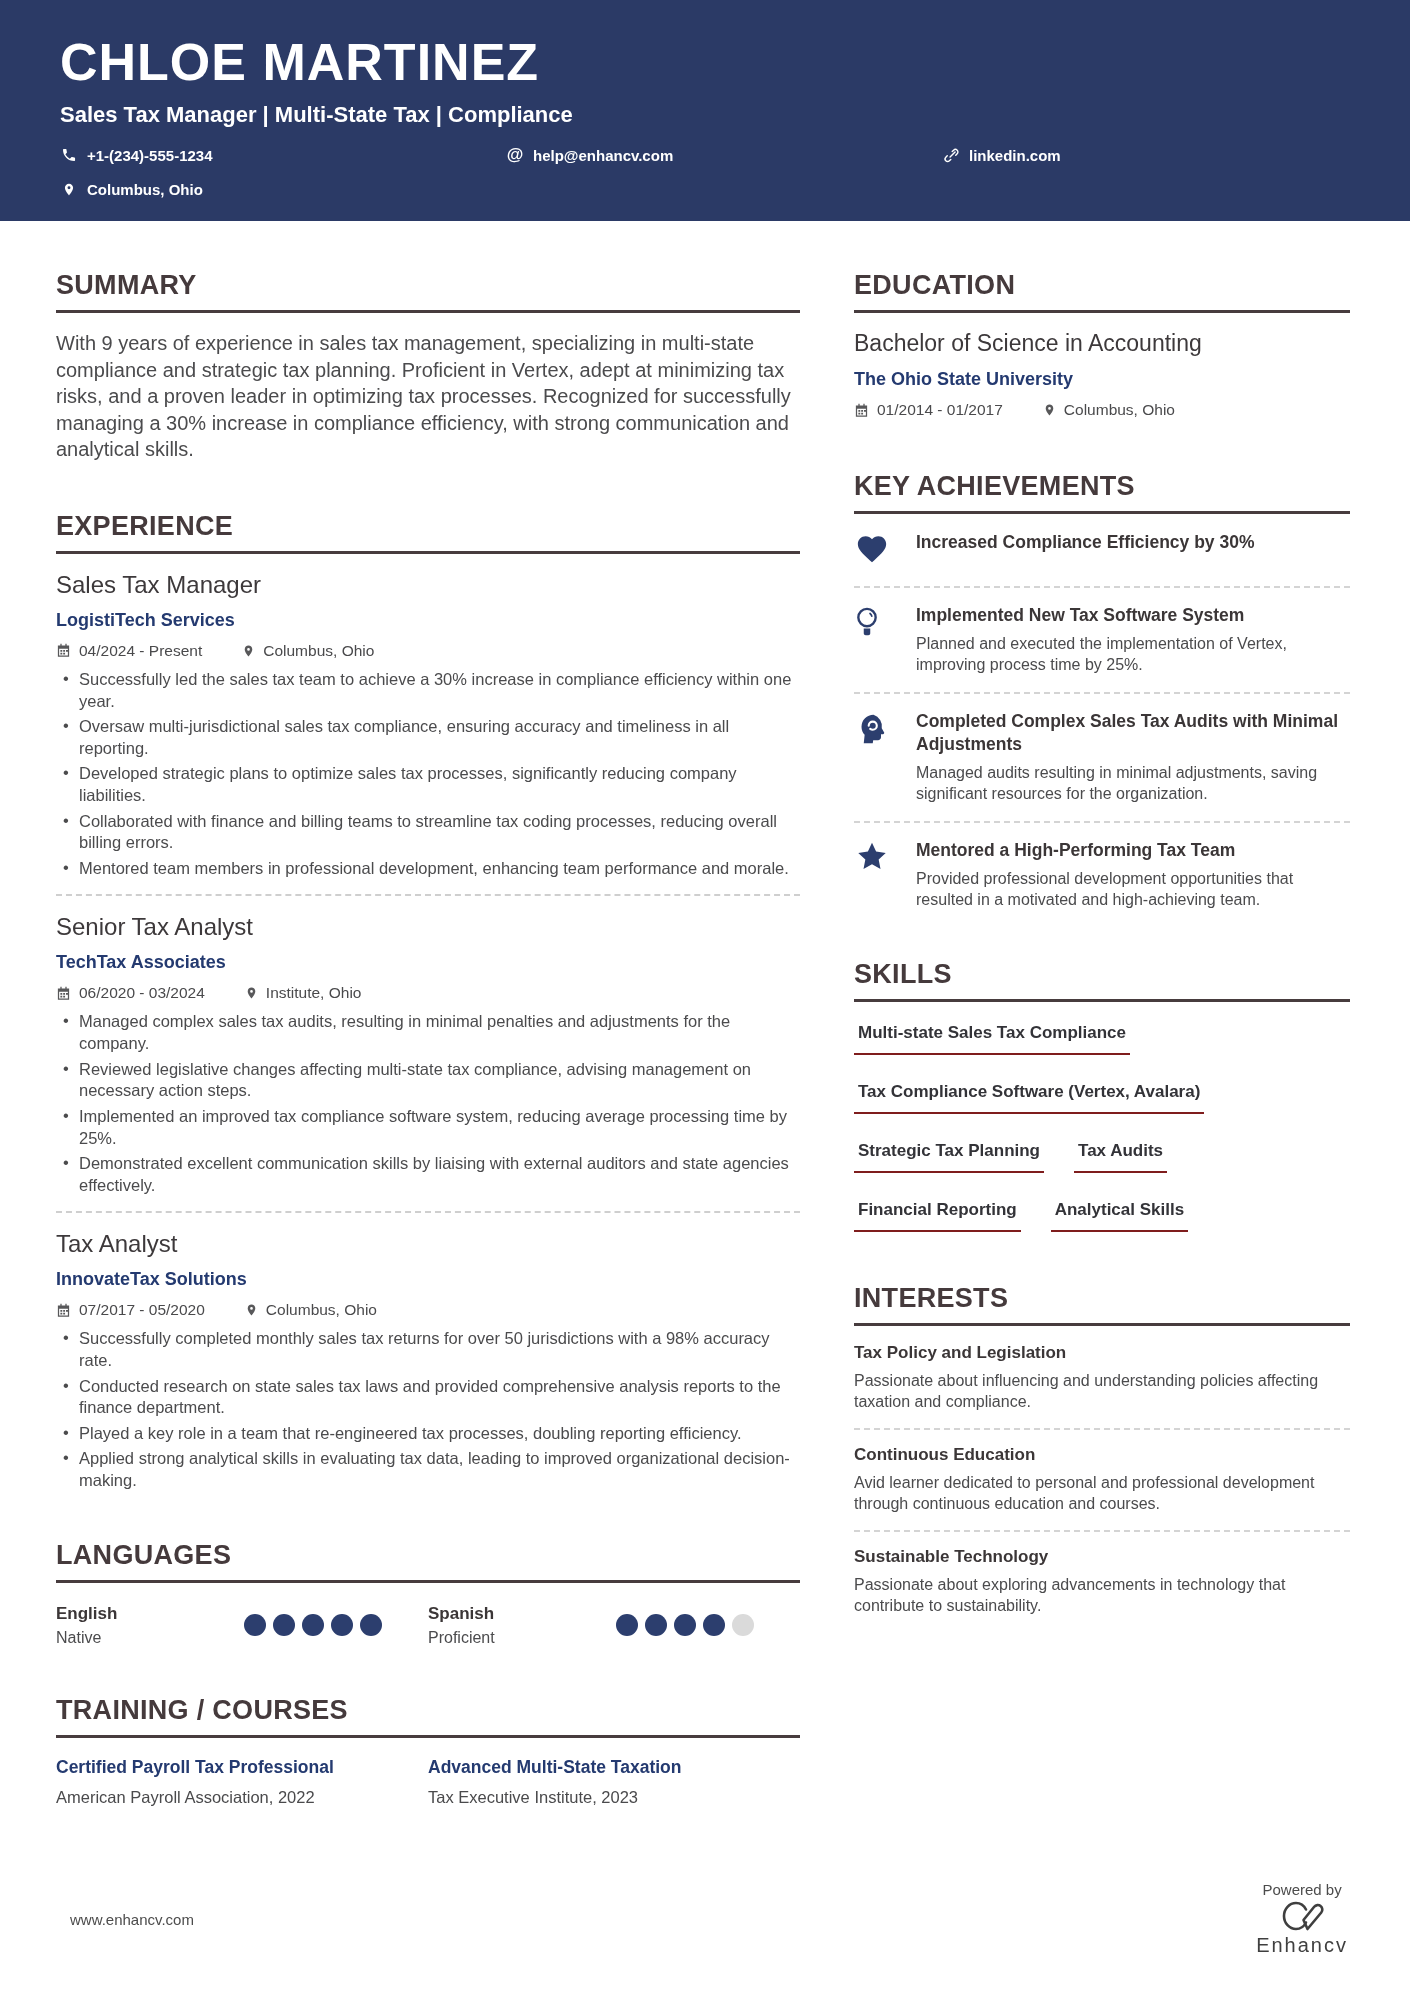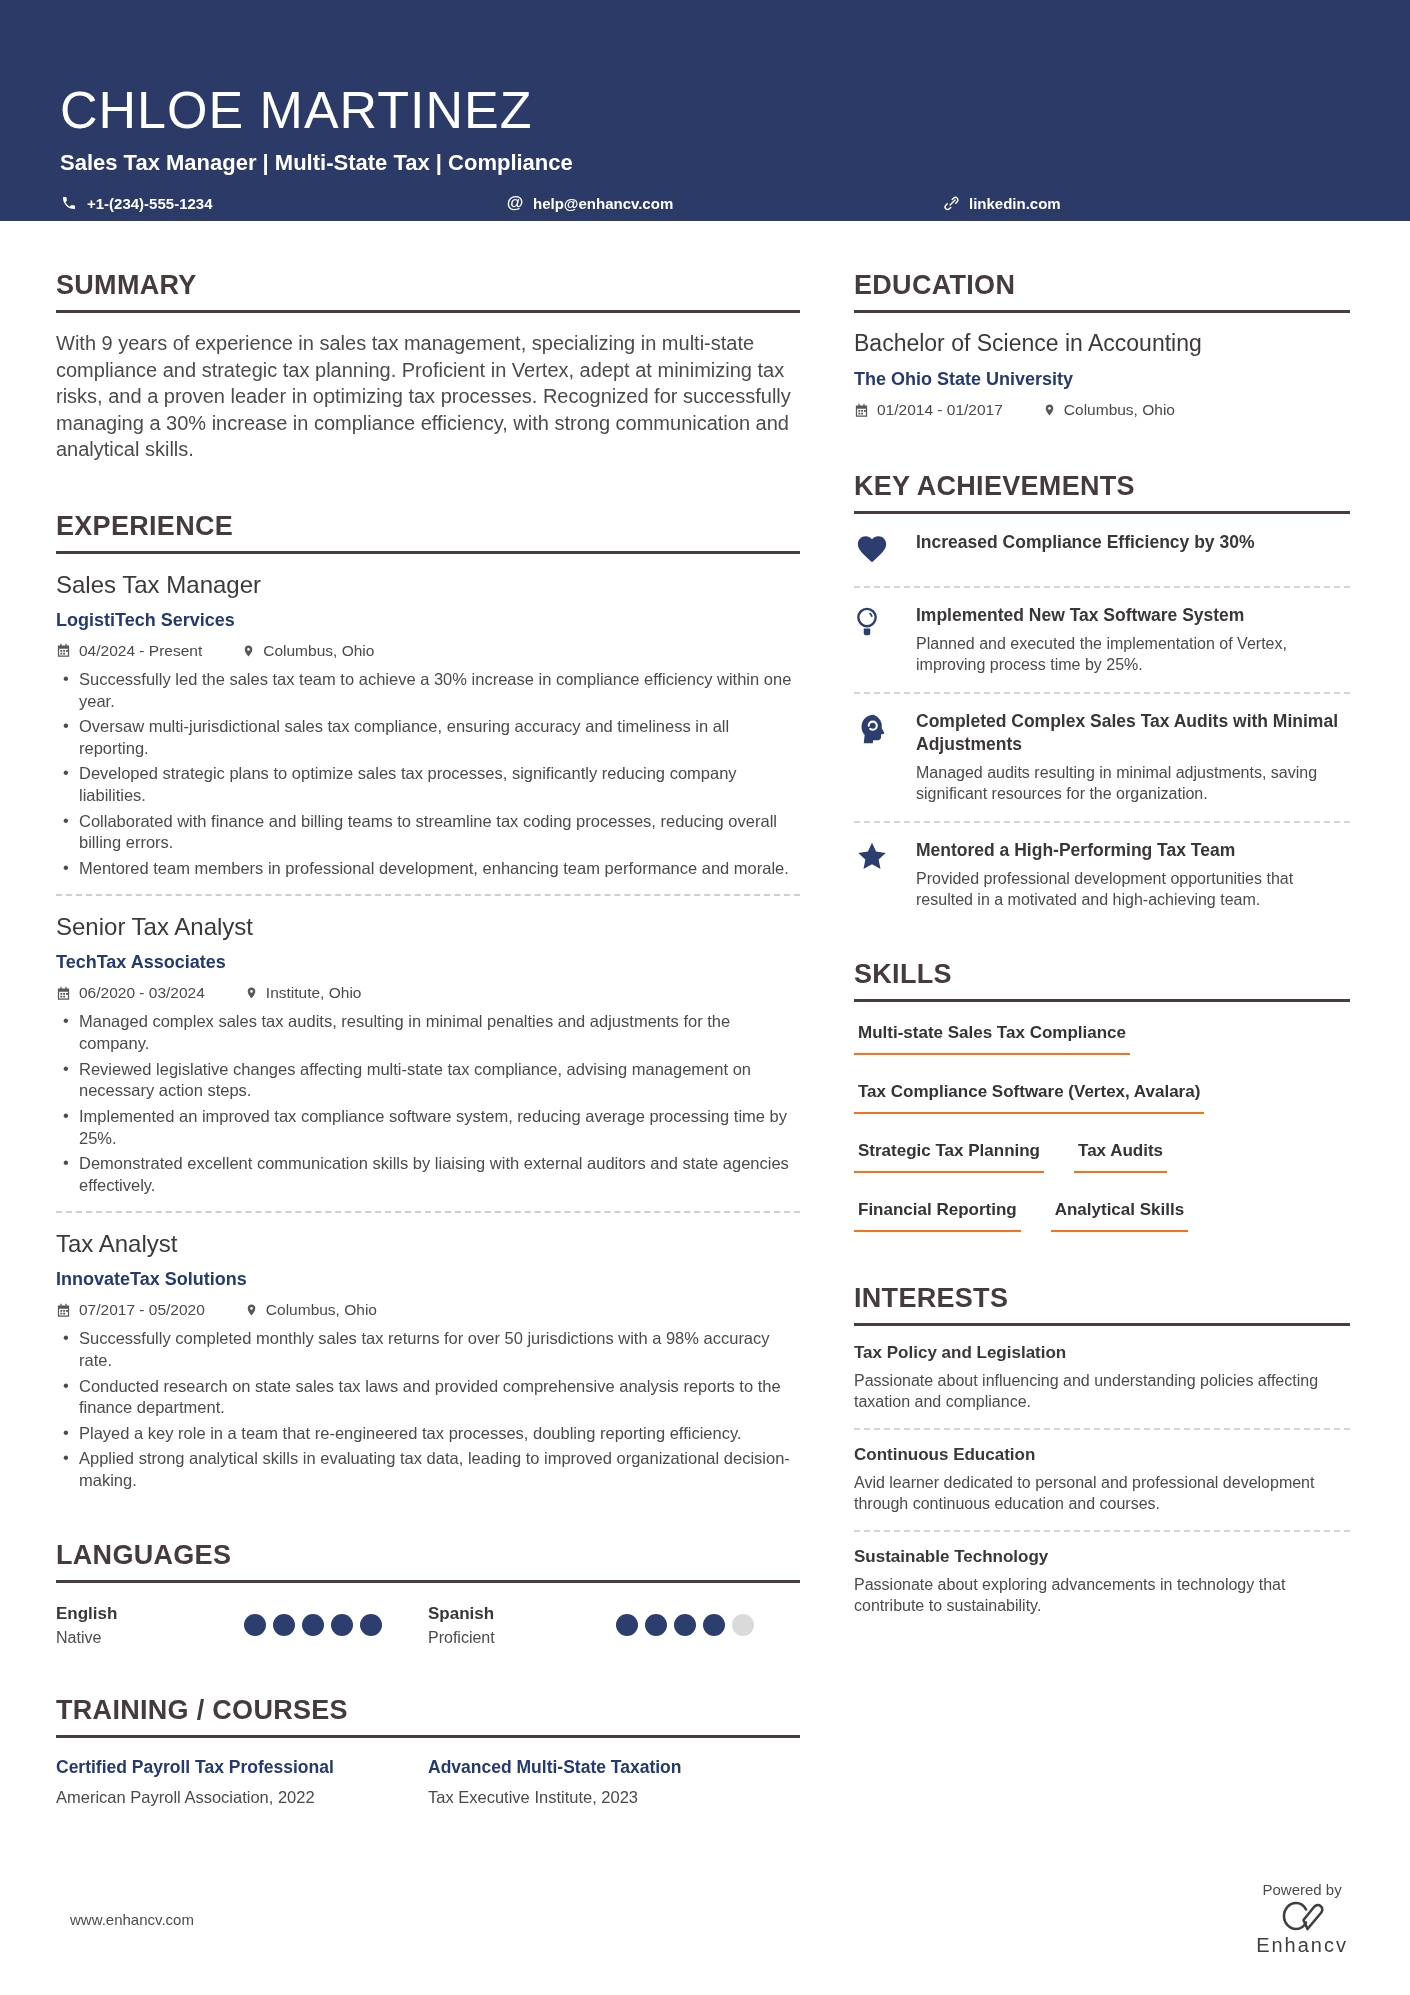--- a/index.html
+++ b/index.html
@@ -15,25 +15,24 @@
 
   
   .header {
     background: #2b3a66;
     height: 221px;
     padding: 36px 60px 0 60px;
     color: #fff;
   }
   .name {
     font-size: 52px;
-    font-weight: 400;
+    font-weight: 700;
     letter-spacing: 1px;
     line-height: 1.0;
     margin-bottom: 14px;
-    margin-top: 48px;
   }
   .headline {
     font-size: 22px;
     font-weight: 700;
     margin-bottom: 17px;
   }
   .contact {
     display: grid;
     grid-template-columns: 430px 420px 1fr;
     row-gap: 10px;
@@ -95,21 +94,21 @@
   .ach { display: flex; }
   .ach-icon { width: 62px; flex: none; padding-top: 1px; }
   .ach-title { font-size: 17.5px; font-weight: 700; color: #3b3637; line-height: 1.28; margin-bottom: 8px; }
   .ach-text  { font-size: 16px; line-height: 1.31; }
   .ach-sep { border: none; border-top: 2px dashed #d4d4d4; margin: 16px 0; }
 
   
   .skills-wrap { display: flex; flex-wrap: wrap; padding-top: 4px; }
   .skill {
     font-size: 17px; font-weight: 700; color: #333338;
-    border-bottom: 2px solid #f97316;
+    border-bottom: 2px solid #7f1d1d;
     padding: 0 4px 10px 4px;
     margin: 0 30px 27px 0;
     white-space: nowrap;
   }
 
   
   .interest-title { font-size: 17px; font-weight: 700; color: #3b3637; margin-bottom: 8px; }
   .interest-text  { font-size: 16px; line-height: 1.31; }
   .int-sep { border: none; border-top: 2px dashed #d4d4d4; margin: 15px 0; }
 

